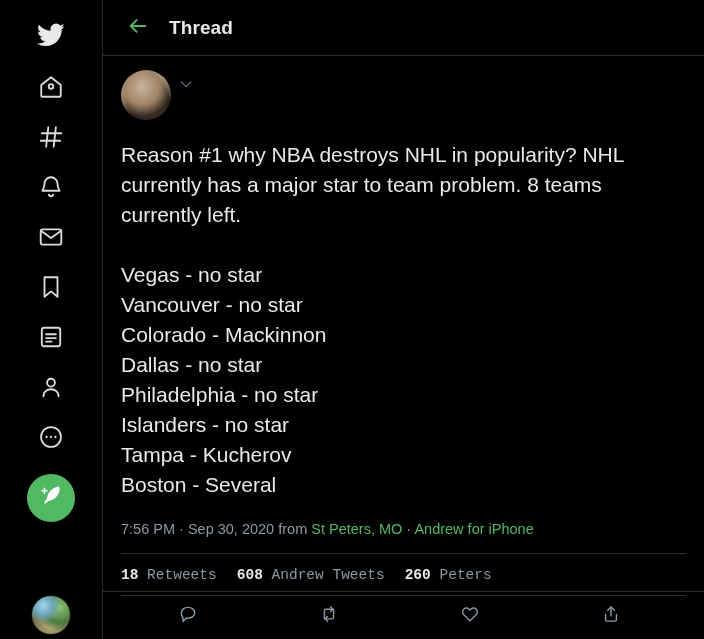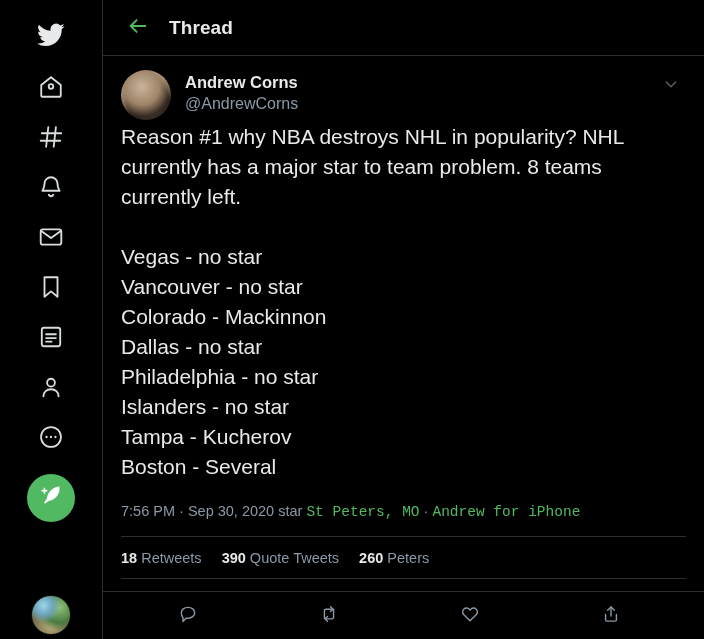--- a/index.html
+++ b/index.html
@@ -74,36 +74,36 @@
   }
   .names { margin-left:14px; padding-top:2px; flex:1 1 auto; min-width:0; }
   .display-name { color:#e7e9ea; font-size:16.5px; font-weight:bold; line-height:1.25; }
   .handle { color:#8b98a5; font-size:16px; line-height:1.3; margin-top:1px; }
   .caret-btn { width:30px; height:30px; display:flex; align-items:flex-start; justify-content:center; cursor:pointer; padding-top:6px; }
 
   .tweet-body {
     color:#e7e9ea;
     font-size:21px;
     line-height:30px;
-    margin-top:2px;
+    margin-top:20px;
     white-space:pre-wrap;
     word-wrap:break-word;
   }
 
   .meta {
     margin-top:19px;
     font-size:14.5px;
     color:#8b98a5;
     line-height:1.4;
   }
-  .meta .link { color:#52b963; cursor:pointer;font-family:Liberation Mono, monospace; }
+  .meta .link { color:#52b963; cursor:pointer; }
   .meta .dot { color:#8b98a5; }
 
   .stats-wrap { margin-top:14px; border-top:1px solid #2b2f33; border-bottom:1px solid #2b2f33; }
-  .stats { display:flex; align-items:center; padding:13px 0 12px 0; gap:20px; }
+  .stats { display:flex; align-items:center; padding:13px 0 12px 0; gap:20px;font-family:Liberation Mono, monospace; }
   .stat { font-size:14.5px; color:#8b98a5; cursor:pointer; white-space:nowrap; }
   .stat b { color:#e7e9ea; font-weight:bold; }
 
   .actions {
     display:flex; align-items:center; justify-content:space-around;
     height:48px; flex:0 0 48px;
     padding:0 22px 0 14px;
     border-top:1px solid #2b2f33;
   }
   .action-btn { width:42px; height:42px; display:flex; align-items:center; justify-content:center; cursor:pointer; }
@@ -217,24 +217,20 @@
           </svg>
         </span>
       </div>
       <div class="header-title">Thread</div>
     </div>
 
     <div class="tweet">
 
       <div class="tweet-head">
         <div class="avatar-tweet"></div>
-        <div class="names">
-          <div class="display-name">Andrew Corns</div>
-          <div class="handle">@AndrewCorns</div>
-        </div>
         <div class="caret-btn">
           <span>
             <svg width="16" height="16" viewBox="0 0 24 24" fill="none" stroke="#55606a" stroke-width="2.2" stroke-linecap="round" stroke-linejoin="round">
               <path d="m5 9 7 7 7-7"></path>
             </svg>
           </span>
         </div>
       </div>
 
       <div class="tweet-body">Reason #1 why NBA destroys NHL in popularity? NHL currently has a major star to team problem. 8 teams currently left.
@@ -245,35 +241,35 @@
 Dallas - no star
 Philadelphia - no star
 Islanders - no star
 Tampa - Kucherov
 Boston - Several</div>
 
       <div class="meta">
         <span>7:56 PM</span>
         <span class="dot">·</span>
         <span>Sep 30, 2020</span>
-        <span>star</span>
+        <span>from</span>
         <span class="link">St Peters, MO</span>
         <span class="dot">·</span>
         <span class="link">Andrew for iPhone</span>
       </div>
 
       <div class="stats-wrap">
         <div class="stats">
           <div class="stat">
             <b>18</b>
             <span>Retweets</span>
           </div>
           <div class="stat">
-            <b>390</b>
-            <span>Quote Tweets</span>
+            <b>608</b>
+            <span>Andrew Tweets</span>
           </div>
           <div class="stat">
             <b>260</b>
             <span>Peters</span>
           </div>
         </div>
       </div>
     </div>
 
     <div class="actions">

